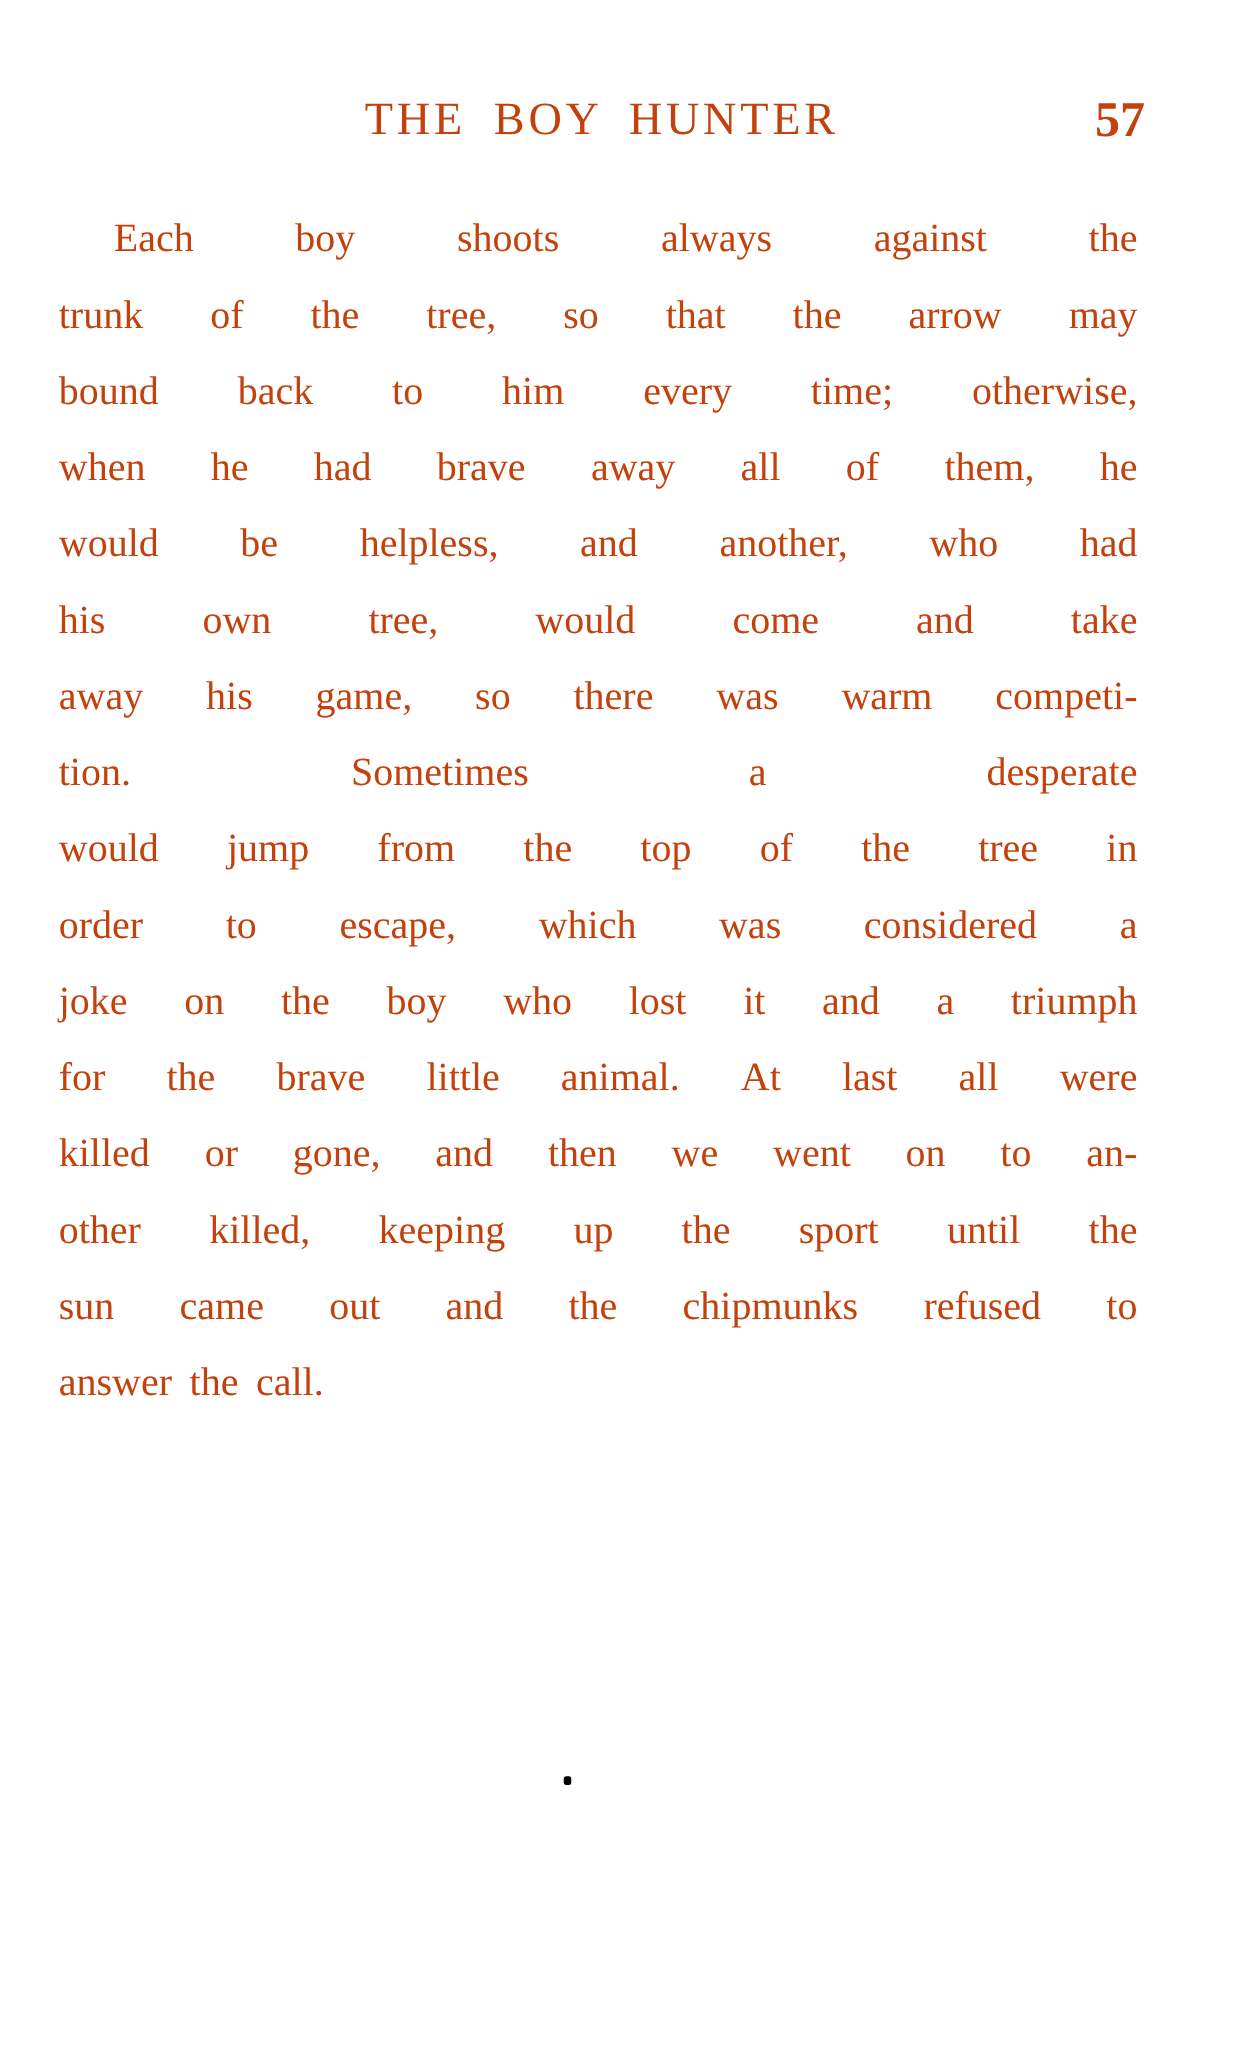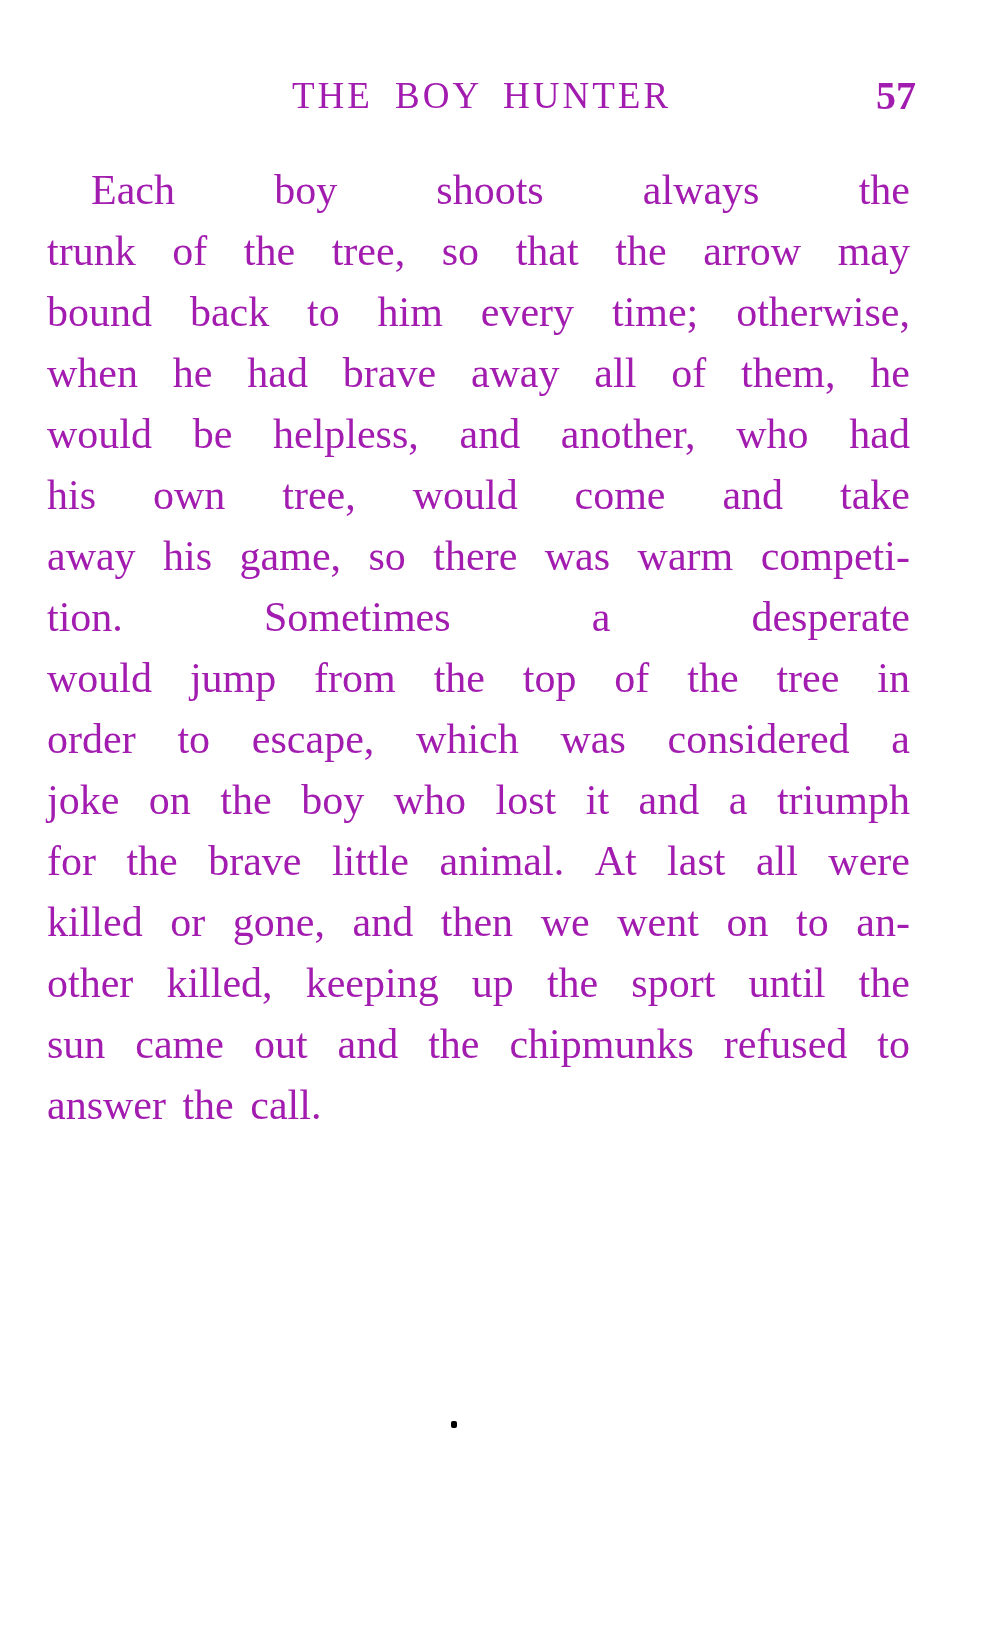--- a/index.html
+++ b/index.html
@@ -7,21 +7,21 @@
     padding: 0;
     background: #ffffff;
   }
   .page {
     position: relative;
     width: 1000px;
     height: 1640px;
     background: #ffffff;
     overflow: hidden;
     font-family: "Liberation Serif", serif;
-    color: #a21caf;
+    color: #c2410c;
   }
   .running-header {
     position: absolute;
     left: 47px;
     top: 72px;
     width: 869px;
     height: 48px;
   }
   .chapter-title {
     position: absolute;
@@ -45,21 +45,21 @@
   }
   .body-text {
     position: absolute;
     left: 47px;
     top: 160px;
     width: 863px;
   }
   .line {
     height: 61px;
     line-height: 61px;
-    font-size: 42px;
+    font-size: 32px;
     display: flex;
     justify-content: space-between;
     white-space: nowrap;
   }
   .line.indent {
     padding-left: 44px;
   }
   .line.last-line {
     display: block;
     word-spacing: 6px;
@@ -83,20 +83,21 @@
     <div class="chapter-title">THE BOY HUNTER</div>
     <div class="page-number">57</div>
   </div>
 
   <div class="body-text">
       <div class="line indent">
         <span>Each</span>
         <span>boy</span>
         <span>shoots</span>
         <span>always</span>
+        <span>against</span>
         <span>the</span>
       </div>
       <div class="line">
         <span>trunk</span>
         <span>of</span>
         <span>the</span>
         <span>tree,</span>
         <span>so</span>
         <span>that</span>
         <span>the</span>

